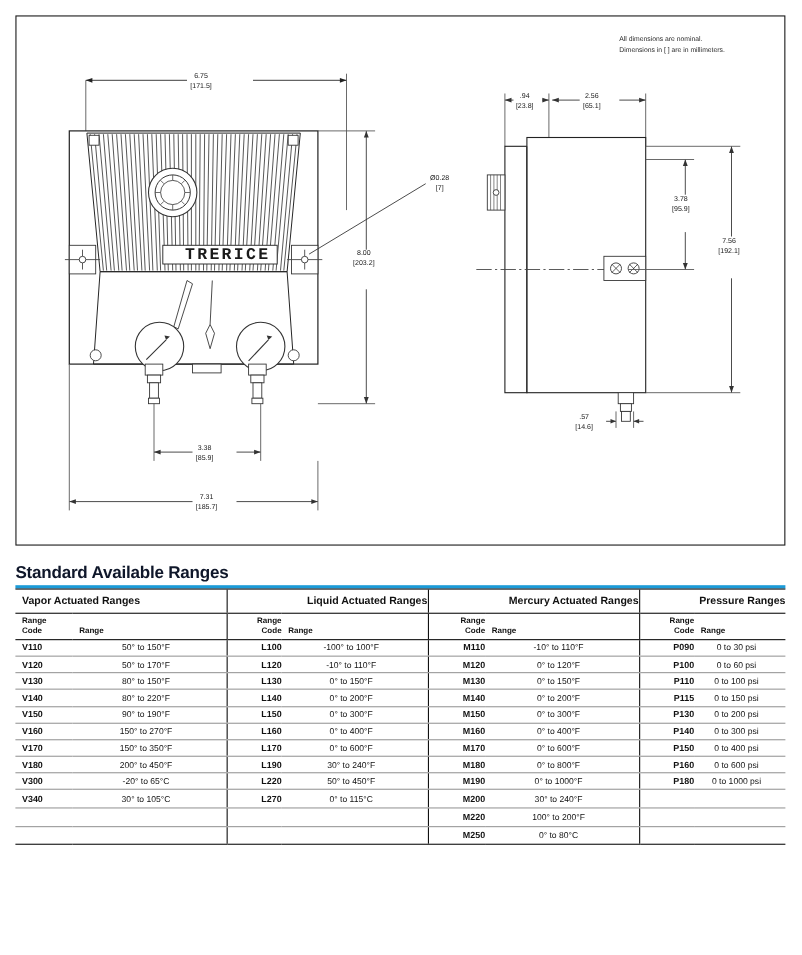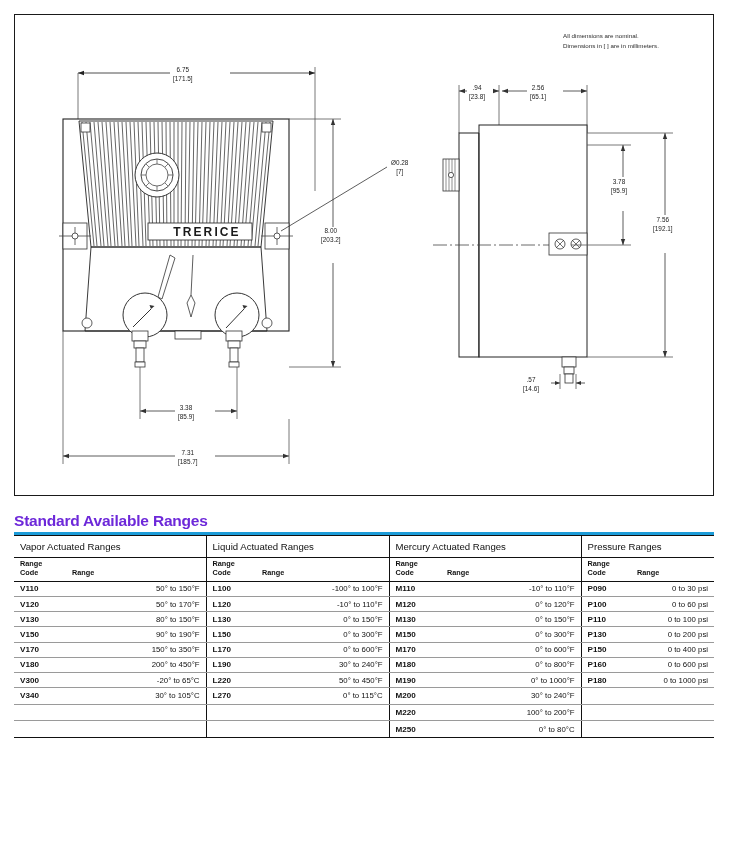--- a/index.html
+++ b/index.html
@@ -57,21 +57,21 @@
   #ranges-section {
     position: absolute;
     left: 14px;
     top: 512px;
     width: 700px;
   }
   #ranges-title {
     font-size: 15.5px;
     font-weight: bold;
     letter-spacing: -0.2px;
-    color: #6d28d9;
+    color: #0f172a;
     padding-bottom: 2px;
   }
   #title-rule {
     height: 3px;
     background: #1b9bd8;
     margin-bottom: 0;
     width: 700px;
   }
   #title-rule-dark {
     height: 1.2px;
@@ -85,56 +85,56 @@
     table-layout: fixed;
     margin-top: 0;
   }
   table.ranges td, table.ranges th {
     padding: 0;
     margin: 0;
     vertical-align: middle;
   }
   .grp-head {
     font-size: 9.6px;
-    font-weight: normal;
+    font-weight: bold;
     color: #111;
     padding: 5px 0 5px 6px !important;
     border-bottom: 1.1px solid #111;
     text-align: left;
   }
   .sub-head {
     font-size: 7.3px;
     font-weight: bold;
     color: #111;
     padding: 2px 0 3px 6px !important;
     border-bottom: 1.1px solid #111;
     line-height: 1.18;
     text-align: left;
   }
   .sub-head .two {
     display: inline-block;
     vertical-align: top;
   }
 
-  .vsep { border-left: 1.2px solid #111; }
+  .vsep { border-left: 1.2px solid #111; text-align: right; }
 
   td.cell-code {
     font-size: 8.1px;
     font-weight: bold;
     color: #111;
     padding: 2.6px 0 2.6px 6px !important;
     border-bottom: 0.8px solid #9a9a9a;
     white-space: nowrap;
   }
   td.cell-range {
     font-size: 7.8px;
     color: #111;
     padding: 2.6px 6px 2.6px 0 !important;
     border-bottom: 0.8px solid #9a9a9a;
-    text-align: right;
+    text-align: center;
     white-space: nowrap;
   }
   td.empty-cell {
     border-bottom: 0.8px solid #9a9a9a;
     height: 15.6px;
   }
   tr.last-row td { border-bottom: 1.1px solid #111; }
 </style>
 </head>
 <body>
@@ -227,22 +227,22 @@
         <line x1="126" y1="160" x2="131" y2="160"></line>
           <line x1="131" y1="149" x2="134" y2="152"></line>
       </g>
 
       <rect x="133" y="208" width="104" height="17" fill="#fff" stroke="#333" stroke-width="0.9"></rect>
     </g>
   </svg>
 
   <div style="position:absolute; left:133px; top:208px; width:118px; height:17px;
               display:flex; align-items:center; justify-content:center;
-              font-size:12px; font-weight:bold; letter-spacing:2.1px; color:#1a1a1a;
-              font-family:Liberation Sans, sans-serif;">TRERICE</div>
+              font-size:15px; font-weight:bold; letter-spacing:2.1px; color:#1a1a1a;
+              font-family:Liberation Mono, monospace;">TRERICE</div>
 
   <svg class="draw" width="700" height="482" viewBox="0 0 700 482">
     <g stroke="#222" fill="none" stroke-width="0.8">
 
       <path d="M76 232 L246 232 L252 316 L70 316 Z" stroke="#222" stroke-width="0.9"></path>
 
       <path d="M155 240 L143 282 L147 284 L160 243 Z" stroke="#333" stroke-width="0.8"></path>
       <path d="M178 240 L176 280" stroke="#333" stroke-width="0.8"></path>
       <path d="M176 280 l-4 8 l4 14 l4 -14 z" fill="#fff" stroke="#333" stroke-width="0.8"></path>
 
@@ -487,30 +487,50 @@
           <td class=" cell-code">V130</td>
           <td class=" cell-range">80° to 150°F</td>
           <td class="vsep cell-code">L130</td>
           <td class=" cell-range">0° to 150°F</td>
           <td class="vsep cell-code">M130</td>
           <td class=" cell-range">0° to 150°F</td>
           <td class="vsep cell-code">P110</td>
           <td class=" cell-range">0 to 100 psi</td>
         </tr>
         <tr>
+          <td class=" cell-code">V140</td>
+          <td class=" cell-range">80° to 220°F</td>
+          <td class="vsep cell-code">L140</td>
+          <td class=" cell-range">0° to 200°F</td>
+          <td class="vsep cell-code">M140</td>
+          <td class=" cell-range">0° to 200°F</td>
+          <td class="vsep cell-code">P115</td>
+          <td class=" cell-range">0 to 150 psi</td>
+        </tr>
+        <tr>
           <td class=" cell-code">V150</td>
           <td class=" cell-range">90° to 190°F</td>
           <td class="vsep cell-code">L150</td>
           <td class=" cell-range">0° to 300°F</td>
           <td class="vsep cell-code">M150</td>
           <td class=" cell-range">0° to 300°F</td>
           <td class="vsep cell-code">P130</td>
           <td class=" cell-range">0 to 200 psi</td>
         </tr>
         <tr>
+          <td class=" cell-code">V160</td>
+          <td class=" cell-range">150° to 270°F</td>
+          <td class="vsep cell-code">L160</td>
+          <td class=" cell-range">0° to 400°F</td>
+          <td class="vsep cell-code">M160</td>
+          <td class=" cell-range">0° to 400°F</td>
+          <td class="vsep cell-code">P140</td>
+          <td class=" cell-range">0 to 300 psi</td>
+        </tr>
+        <tr>
           <td class=" cell-code">V170</td>
           <td class=" cell-range">150° to 350°F</td>
           <td class="vsep cell-code">L170</td>
           <td class=" cell-range">0° to 600°F</td>
           <td class="vsep cell-code">M170</td>
           <td class=" cell-range">0° to 600°F</td>
           <td class="vsep cell-code">P150</td>
           <td class=" cell-range">0 to 400 psi</td>
         </tr>
         <tr>

